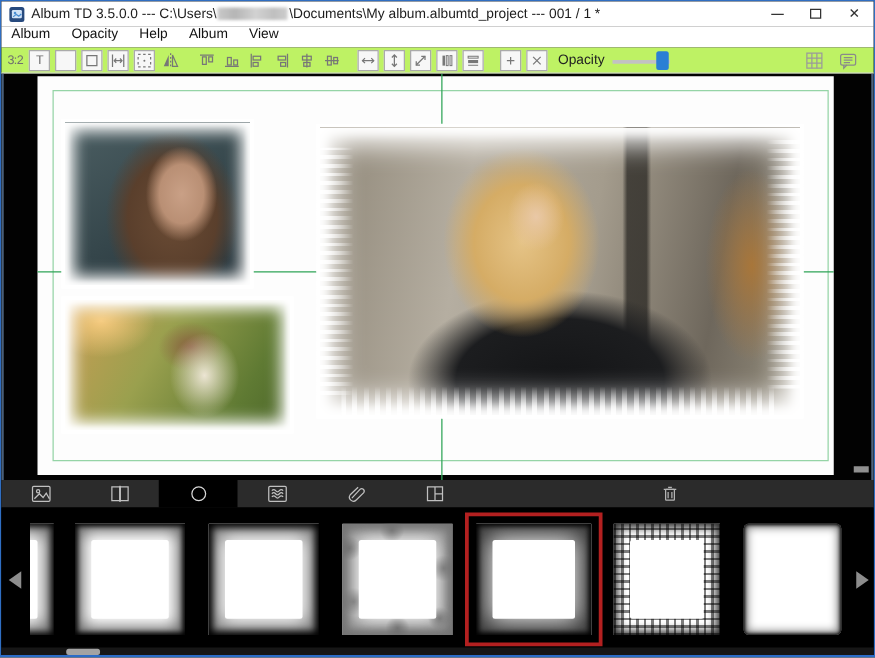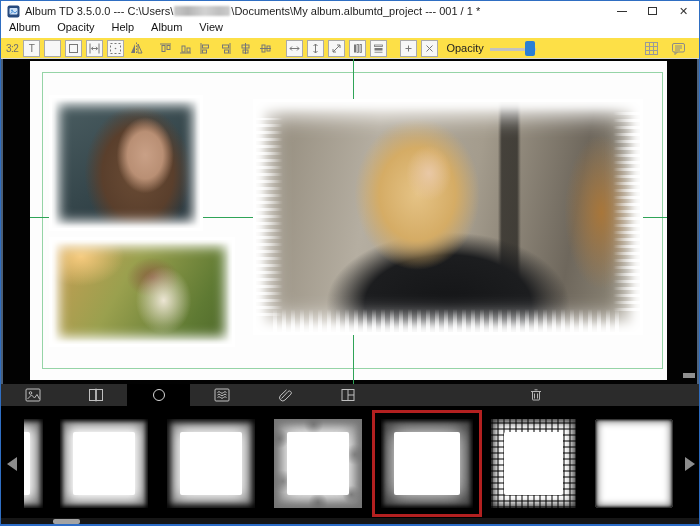--- a/index.html
+++ b/index.html
@@ -19,21 +19,21 @@
     filter:blur(1.3px); }
   .caption-buttons { margin-left:auto; display:flex; height:100%; }
   .caption-btn { width:31px; height:100%; display:flex; align-items:center; justify-content:center; color:#333; }
   .min-bar { width:10px; height:1px; background:#333; }
   .max-box { width:9px; height:8px; border:1px solid #333; }
   .close-x { font-size:11px; line-height:1; color:#333; }
   
   .menubar { height:17px; background:#fff; display:flex; padding-left:8px; }
   .menu-item { font-size:11px; color:#111; margin-right:17px; }
   
-  .toolbar { height:21px; background:#fde047; border-bottom:1px solid #d6d7d8;
+  .toolbar { height:21px; background:#bef264; border-bottom:1px solid #d6d7d8;
     display:flex; align-items:center; padding:0 5px; }
   .tb-box { width:17px; height:17px; border:1px solid #aaa; background:#f7f7f7;
     display:flex; align-items:center; justify-content:center; margin-right:4px; flex:0 0 auto;
     color:#6b6b6b; font-size:10px; }
   .tb-glyph { width:17px; height:17px; display:flex; align-items:center; justify-content:center;
     margin-right:3px; flex:0 0 auto; }
   .tb-label { font-size:10px; color:#6f6f6f; margin-right:5px; letter-spacing:-0.5px; }
   .tb-sep { width:9px; flex:0 0 auto; }
   .opacity-label { font-size:11px; color:#222; margin:0 6px 0 4px; }
   .slider { position:relative; width:46px; height:17px; flex:0 0 auto; }

